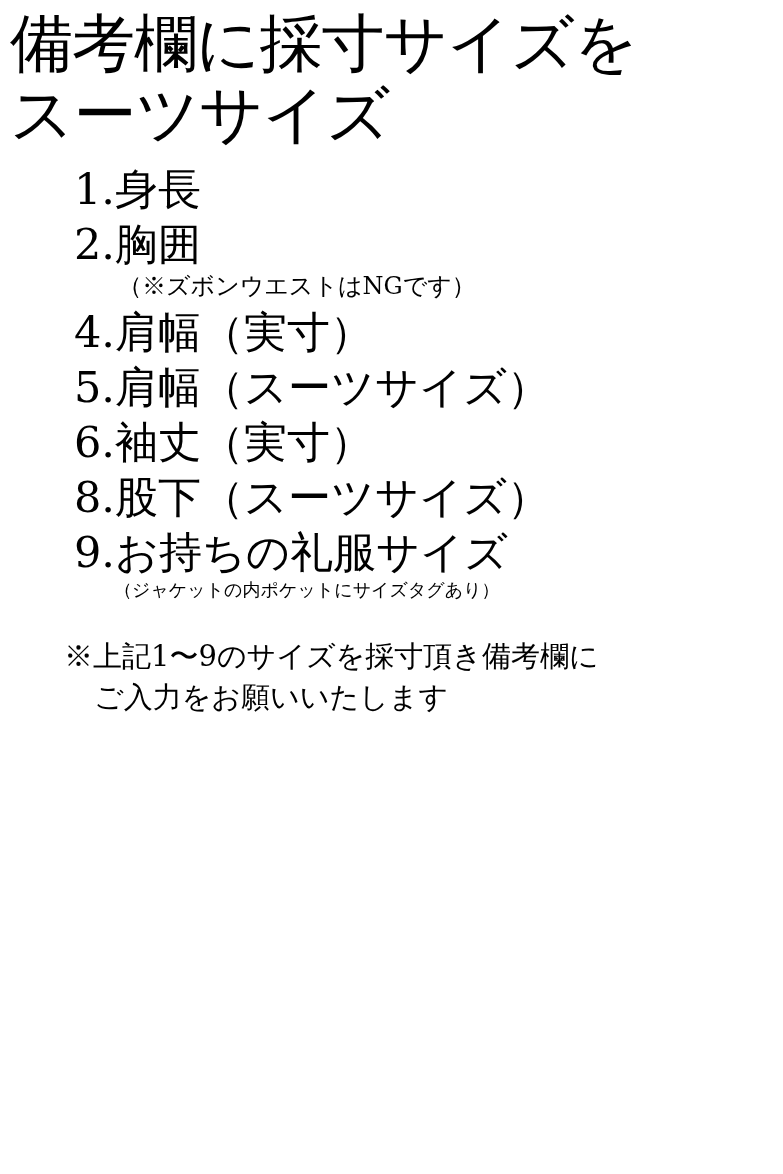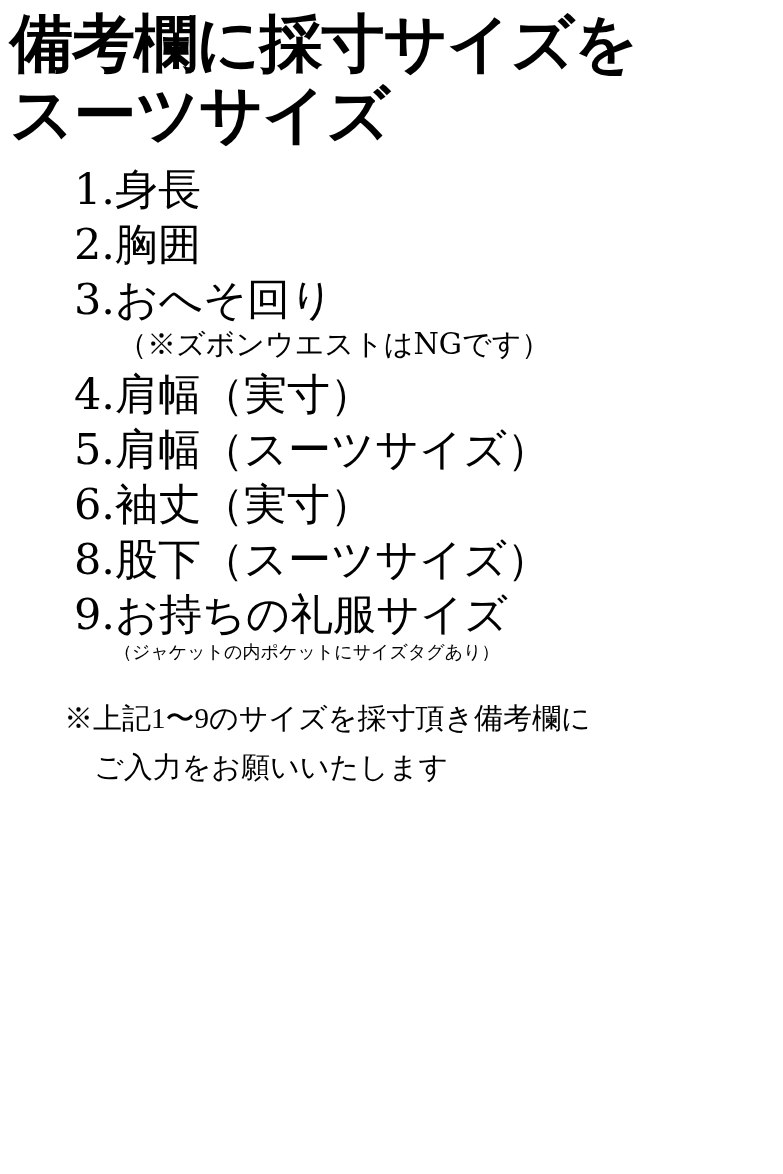--- a/index.html
+++ b/index.html
@@ -16,21 +16,21 @@
   }
   .page {
     position: relative;
     width: 783px;
     height: 1174px;
     box-sizing: border-box;
     padding: 8px 10px 0 10px;
   }
   .headline {
     font-family: "DejaVu Sans", "Liberation Sans", sans-serif;
-    font-weight: bold;
+    font-weight: normal;
     font-size: 63px;
     line-height: 1.13;
     letter-spacing: -1px;
     margin: 0 0 6px 0;
     padding: 0;
   }
   .headline .hl-line {
     display: block;
     white-space: nowrap;
   }
@@ -42,21 +42,21 @@
   .list-item {
     font-size: 43px;
     line-height: 1.28;
     white-space: nowrap;
     font-family: "DejaVu Serif", "Liberation Serif", serif;
   }
   .list-item .num {
     font-family: "DejaVu Serif", "Liberation Serif", serif;
   }
   .note-inline {
-    font-size: 29px;
+    font-size: 24px;
     line-height: 1.35;
     padding-left: 44px;
     white-space: nowrap;
     margin-top: -2px;
     margin-bottom: 2px;
   }
   .note-inline.wide {
     font-size: 18px;
     padding-left: 40px;
   }
@@ -65,23 +65,22 @@
     padding-left: 54px;
     font-size: 29px;
     line-height: 1.42;
   }
   .footnote {
     margin-bottom: 2px;
   }
   .footnote .cont {
     display: block;
     padding-left: 30px;
-    margin-top: 8px;
   }
-  .nowrap { white-space: nowrap; font-family: Liberation Serif, serif; }
+  .nowrap { white-space: nowrap; }
 </style>
 </head>
 <body>
 
 <div class="page">
 
   <h1 class="headline">
     <span class="hl-line">備考欄に採寸サイズを</span>
     <span class="hl-line">スーツサイズ</span>
   </h1>
@@ -89,23 +88,20 @@
   <ul class="list">
 
     <li class="list-item">
       <span class="num">1.</span><span>身長</span>
     </li>
 
     <li class="list-item">
       <span class="num">2.</span><span>胸囲</span>
     </li>
 
-    <li class="list-item">
-      <span class="num">3.</span><span>おへそ回り</span>
-    </li>
     <li class="note-inline">（※ズボンウエストはNGです）</li>
 
     <li class="list-item">
       <span class="num">4.</span><span>肩幅（実寸）</span>
     </li>
 
     <li class="list-item">
       <span class="num">5.</span><span>肩幅（スーツサイズ）</span>
     </li>
 

